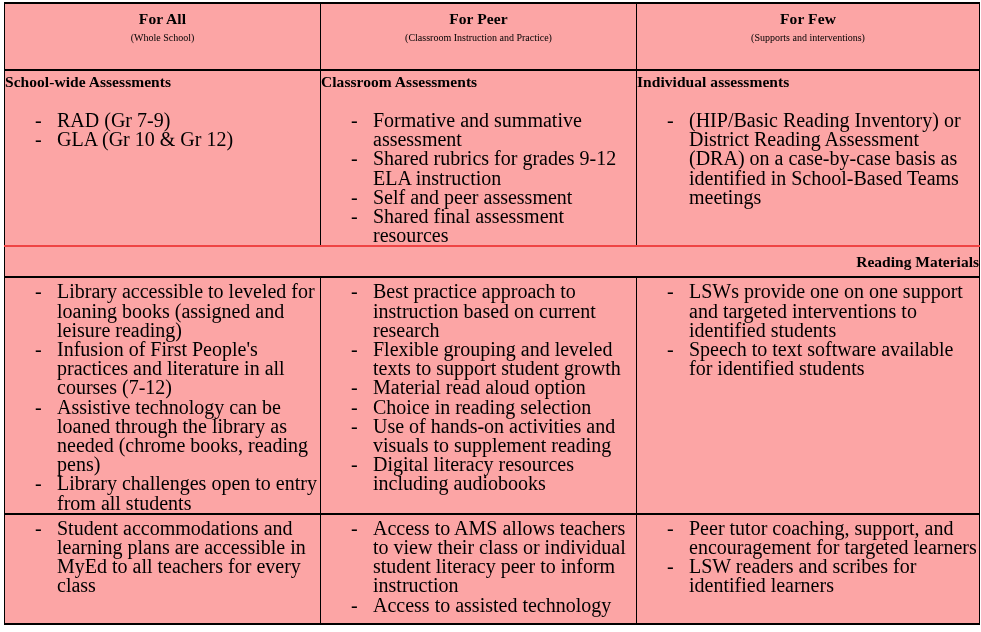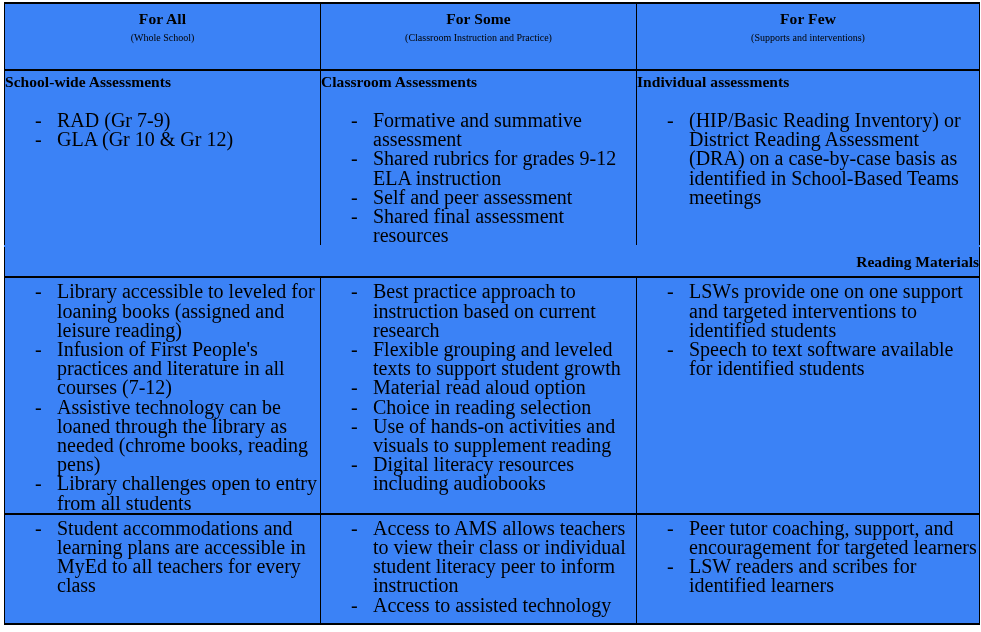--- a/index.html
+++ b/index.html
@@ -27,21 +27,21 @@
     border-collapse: collapse;
     table-layout: fixed;
     width: 975px;
     margin-left: 2px;
   }
 
   table.matrix td {
     border: 1px solid #000000;
     vertical-align: top;
     padding: 0;
-    background: #3b82f6;
+    background: #fca5a5;
   }
 
   
   col.c1 { width: 316px; }
   col.c2 { width: 316px; }
   col.c3 { width: 343px; }
 
   
   tr.header-row td {
     border-top: 2px solid #000000;
@@ -60,21 +60,21 @@
   .hdr-sub {
     font-weight: normal;
     font-size: 10px;
     line-height: 20px;
   }
 
   
   td.content {
     padding: 6px 8px 8px 8px;
   }
-  tr.assess-row td { height: 160px; border-bottom: 2px solid #3b82f6; }
+  tr.assess-row td { height: 160px; border-bottom: 2px solid #ef4444; }
   tr.materials-row td { height: 214px; border-bottom: 2px solid #000000; }
   tr.accom-row td { height: 108px; border-bottom: 2px solid #000000; }
 
   .cell-heading {
     font-weight: bold;
     font-size: 15.5px;
     line-height: 19px;
     margin: 1px 0 0 0;
     letter-spacing: 0.05px;
   }
@@ -129,21 +129,21 @@
       <col class="c3">
     </colgroup>
     <tbody>
 
       <tr class="header-row">
         <td>
           <div class="hdr-title">For All</div>
           <div class="hdr-sub">(Whole School)</div>
         </td>
         <td>
-          <div class="hdr-title">For Some</div>
+          <div class="hdr-title">For Peer</div>
           <div class="hdr-sub">(Classroom Instruction and Practice)</div>
         </td>
         <td>
           <div class="hdr-title">For Few</div>
           <div class="hdr-sub">(Supports and interventions)</div>
         </td>
       </tr>
 
       <tr class="assess-row">
         <td class="content">

